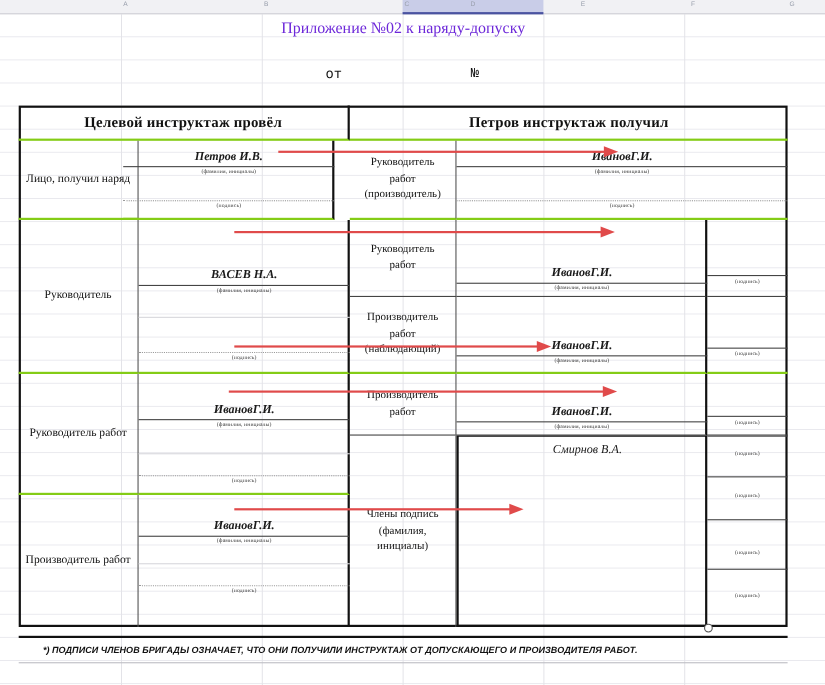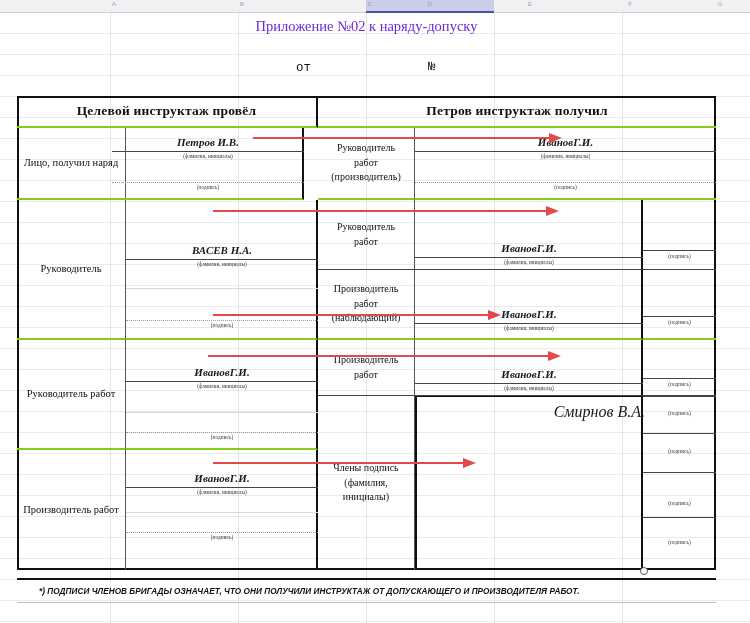--- a/index.html
+++ b/index.html
@@ -55,22 +55,22 @@
   }
   .midlabel{
     display:flex;align-items:center;justify-content:center;
     font-size:10px;color:#111;text-align:center;padding:0 3px;line-height:1.45;
   }
   .name{
     font-style:italic;font-weight:bold;font-size:11px;color:#1a1a1a;
     text-align:center;white-space:nowrap;
   }
   .name-left{
-    font-style:italic;font-size:16px;color:#1a1a1a;
-    text-align:right;padding-left:6px;white-space:nowrap;
+    font-style:italic;font-size:11px;color:#1a1a1a;
+    text-align:center;padding-left:6px;white-space:nowrap;
   }
   .cap{
     font-size:5.2px;color:#333;text-align:center;letter-spacing:.1px;
     font-family:"Liberation Serif",serif;white-space:nowrap;
   }
   .capwrap{display:flex;align-items:flex-start;justify-content:center;}
 
   
   .arrow{position:absolute;height:0;z-index:9;}
   .arrow .shaft{position:absolute;left:0;top:0;height:2px;background:#e04a4a;}

